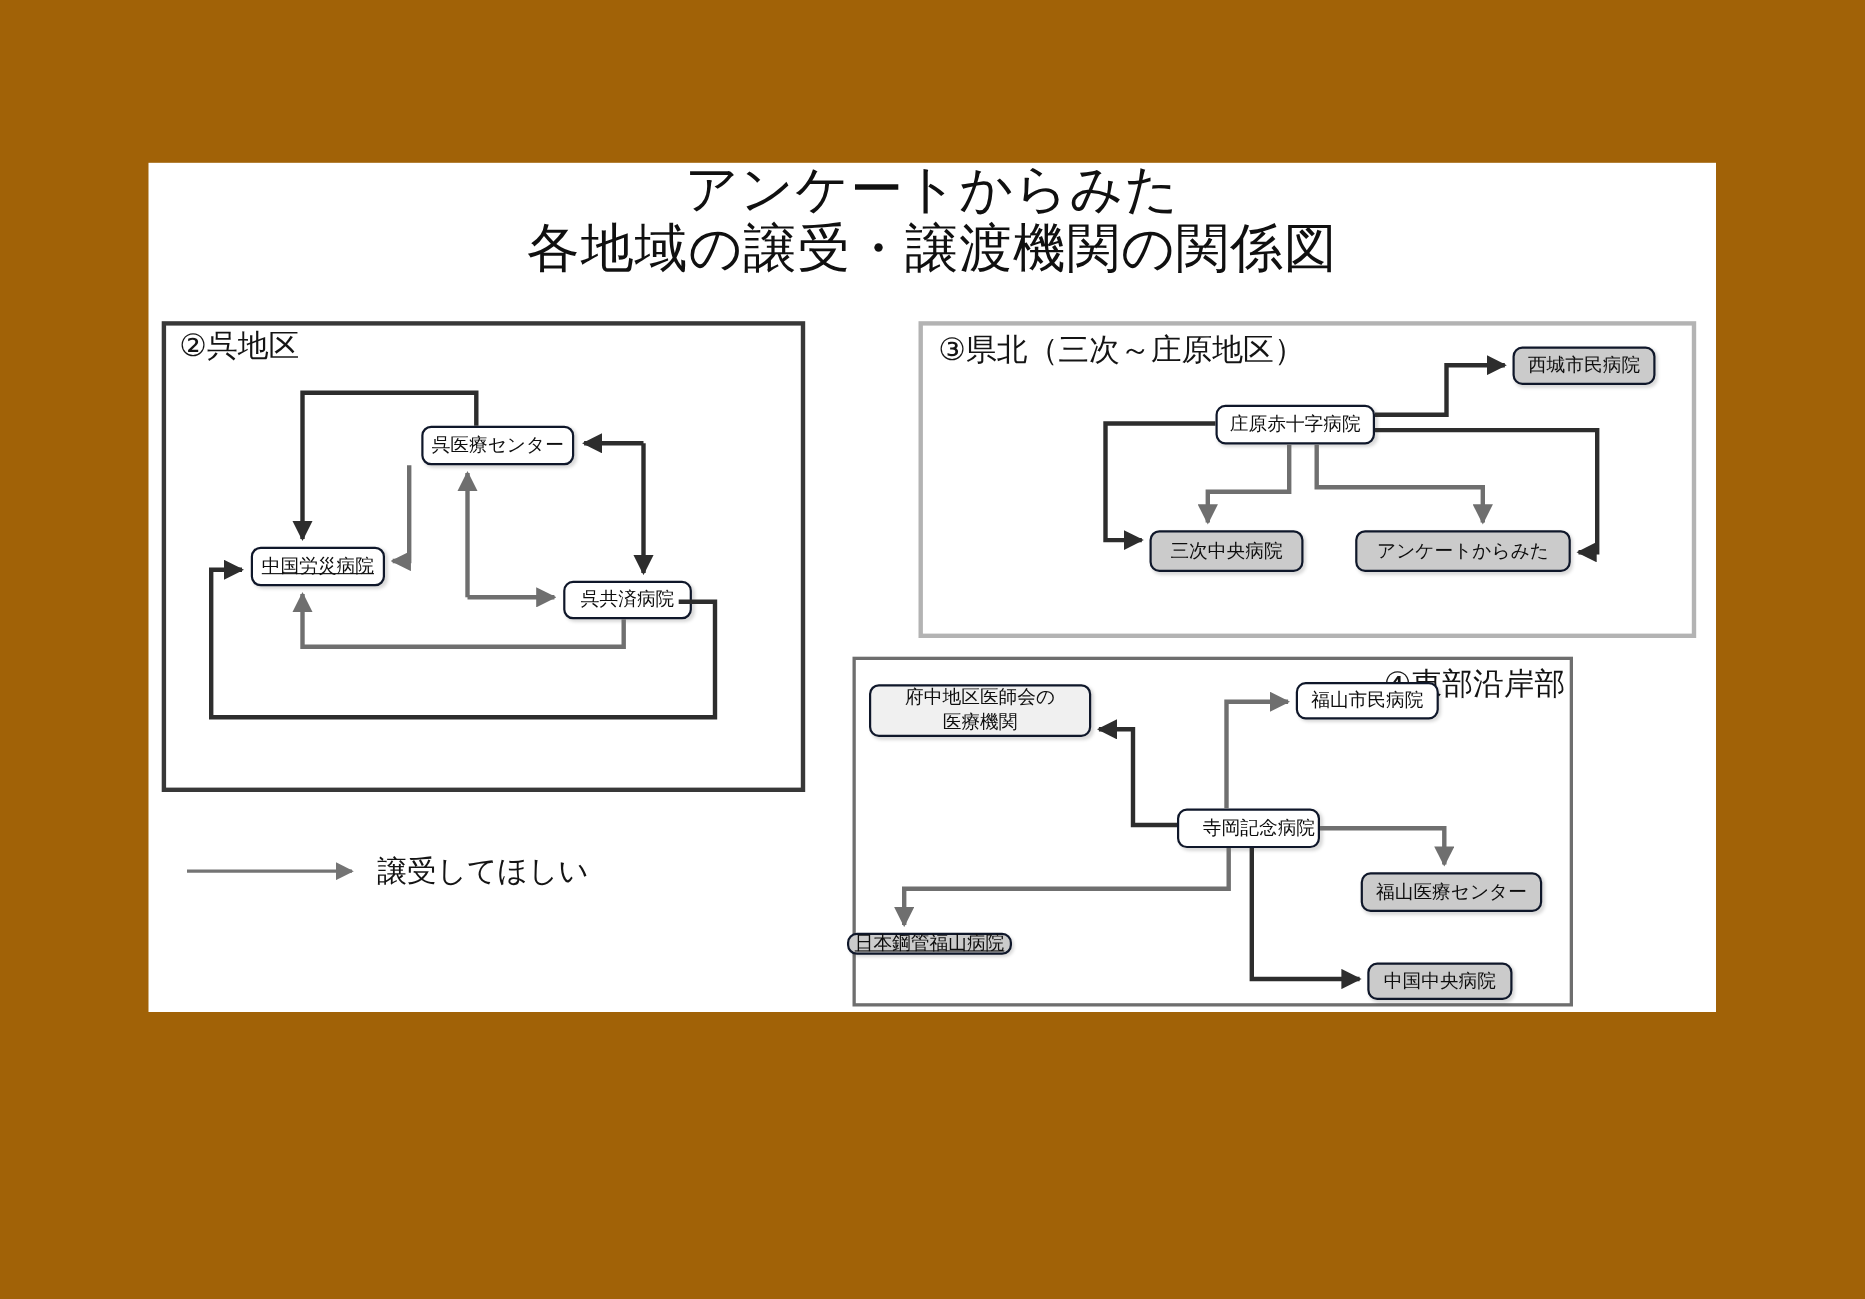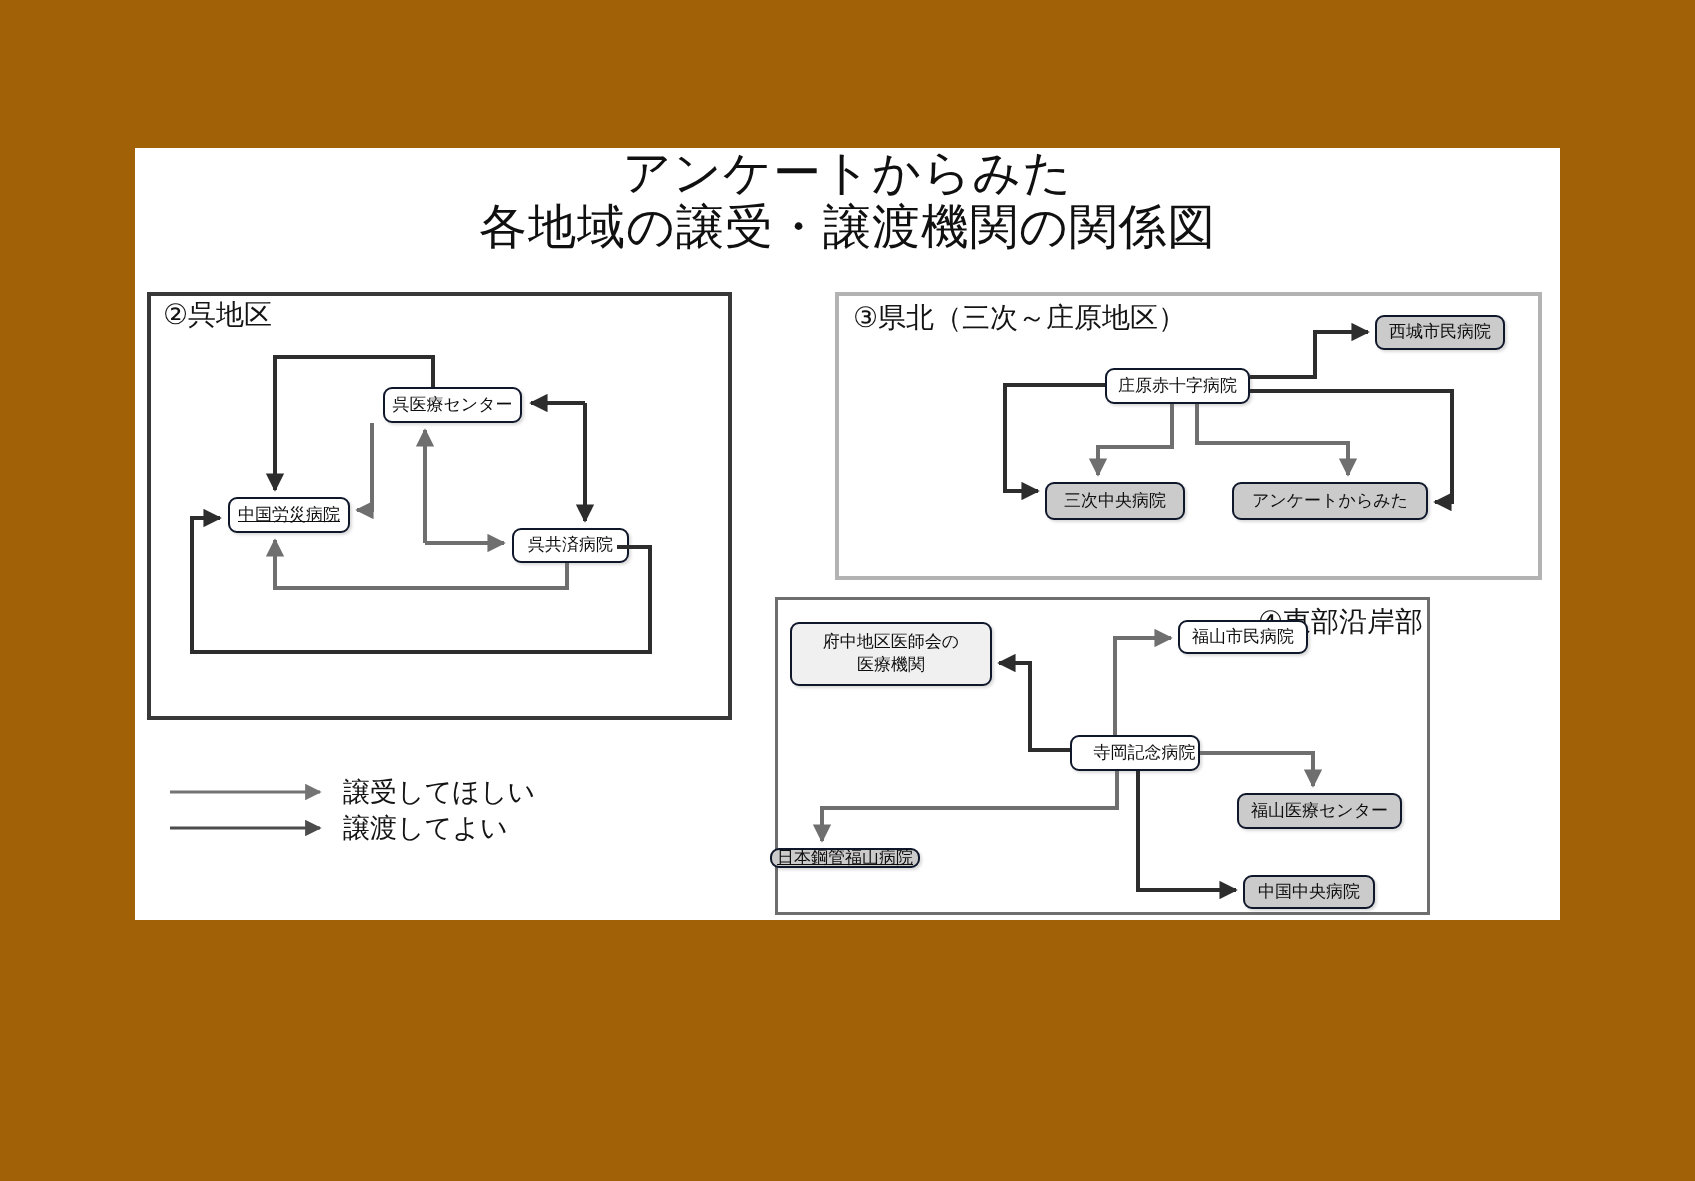--- a/index.html
+++ b/index.html
@@ -73,21 +73,21 @@
       <div class="region-title" style="left: 1258px; top: 603px;">④東部沿岸部</div>
     </div>
   <div id="nodes">
       <div class="node" style="left: 383px; top: 387px; width: 139px; height: 36px;">呉医療センター</div>
       <div class="node" style="left: 228px; top: 497px; width: 122px; height: 36px; text-decoration: underline;">中国労災病院</div>
       <div class="node" style="left: 512px; top: 528px; width: 117px; height: 35px;">呉共済病院</div>
       <div class="node" style="left: 1105px; top: 368px; width: 145px; height: 36px;">庄原赤十字病院</div>
       <div class="node gray" style="left: 1375px; top: 315px; width: 130px; height: 35px;">西城市民病院</div>
       <div class="node gray" style="left: 1045px; top: 482px; width: 140px; height: 38px;">三次中央病院</div>
       <div class="node gray" style="left: 1232px; top: 482px; width: 196px; height: 38px;">アンケートからみた</div>
-      <div class="node light" style="left: 790px; top: 622px; width: 202px; height: 64px;">府中地区医師会の
+      <div class="node light" style="left: 790px; top: 622px; width: 202px; height: 48px;">府中地区医師会の
 医療機関</div>
       <div class="node" style="left: 1178px; top: 620px; width: 130px; height: 34px;">福山市民病院</div>
       <div class="node" style="left: 1070px; top: 735px; width: 130px; height: 36px; padding-left: 19px;">寺岡記念病院</div>
       <div class="node gray" style="left: 1237px; top: 793px; width: 165px; height: 36px;">福山医療センター</div>
       <div class="node gray" style="left: 770px; top: 848px; width: 150px; height: 20px; text-decoration: underline;">日本鋼管福山病院</div>
       <div class="node gray" style="left: 1243px; top: 875px; width: 132px; height: 34px;">中国中央病院</div>
     </div>
 
   <svg id="edges-svg" width="1695" height="1181" viewBox="0 0 1695 1181">
     <defs>
@@ -126,20 +126,14 @@
       </g>
   </svg>
 
   <div class="legend" id="legend">
       <div class="legend-row">
         <svg width="165" height="18">
           <line x1="2" y1="9" x2="152" y2="9" stroke="#747474" stroke-width="3" marker-end="url(#head-legend-receive)"></line>
         </svg>
         <span class="legend-label">譲受してほしい</span>
       </div>
-      <div class="legend-row">
-        <svg width="165" height="18">
-          <line x1="2" y1="9" x2="152" y2="9" stroke="#4c4c4c" stroke-width="3" marker-end="url(#head-legend-transfer)"></line>
-        </svg>
-        <span class="legend-label">譲渡してよい</span>
-      </div>
     </div>
 </div>
 
 </body></html>

